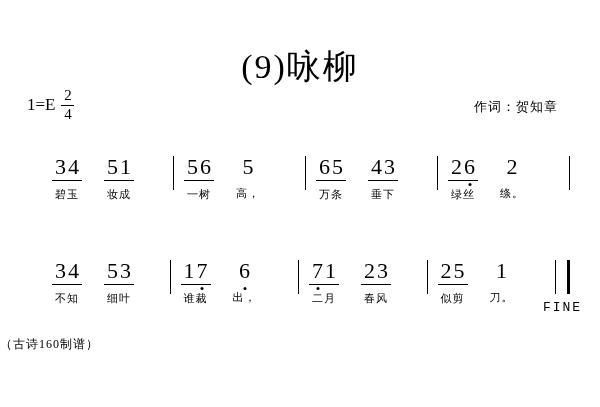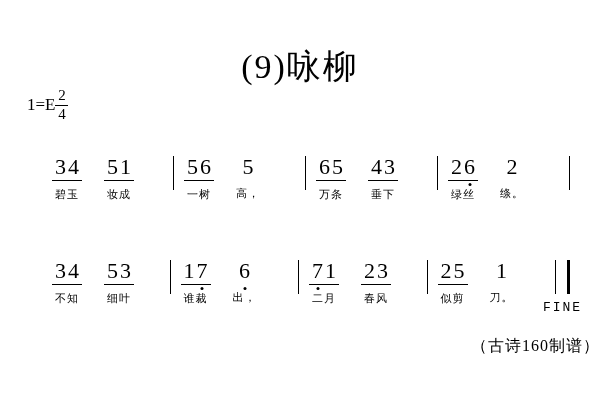--- a/index.html
+++ b/index.html
@@ -7,21 +7,21 @@
     position:relative; width:600px; height:407px; background:#ffffff;
     color:#000; font-family:"Liberation Serif","DejaVu Serif",serif;
     overflow:hidden;
   }
   .title {
     position:absolute; top:44px; left:0; width:100%;
     text-align:center; font-size:34px; letter-spacing:2px;
   }
   .keysig {
     position:absolute; left:27px; top:88px;
-    display:flex; align-items:center; font-size:17px;
+    display:flex; align-items:center; gap:6px; font-size:17px;
   }
   .frac { display:inline-flex; flex-direction:column; align-items:center; font-size:15px; line-height:1.05; }
   .frac-bar { width:13px; height:1px; background:#000; margin:1px 0; }
   .credits {
     position:absolute; right:42px; top:96px;
     font-size:13px; line-height:21px; text-align:left; letter-spacing:1px;
   }
   .system {
     position:absolute; left:42px; width:528px;
     display:flex; align-items:flex-start;
@@ -45,40 +45,41 @@
   .endbar-final { position:relative; display:flex; gap:11px; flex:0 0 auto;justify-content:flex-end; }
   .endbar-final .thin  { width:1px; height:34px; background:#000; display:block; }
   .endbar-final .thick { width:3px; height:34px; background:#000; display:block; }
   .fine {
     position:absolute; top:40px; left:50%; transform:translateX(-50%);
     font-size:13px; letter-spacing:2px; white-space:nowrap;
     font-family:"Liberation Mono","DejaVu Sans Mono",monospace;
   }
   .footer {
     position:absolute; top:336px; left:0; width:100%;
-    text-align:right; font-size:16px; letter-spacing:1px;
+    text-align:left; font-size:12px; letter-spacing:1px;
   }
 </style>
 </head>
 <body>
 
 <div class="page">
 
   <div class="title">(9)咏柳</div>
 
   <div class="keysig">
     <span>1=E</span>
     <span class="frac">
       <span>2</span>
       <span class="frac-bar"></span>
       <span>4</span>
     </span>
   </div>
 
   <div class="credits">
+    <div>作词：贺知章</div>
   </div>
 
   <div class="system system-1">
       <div class="measure">
         <div class="beat">
           <div class="notes eighth">
             <span class="digit">3</span>
             <span class="digit">4</span>
           </div>
           <div class="lyric">碧玉</div>

